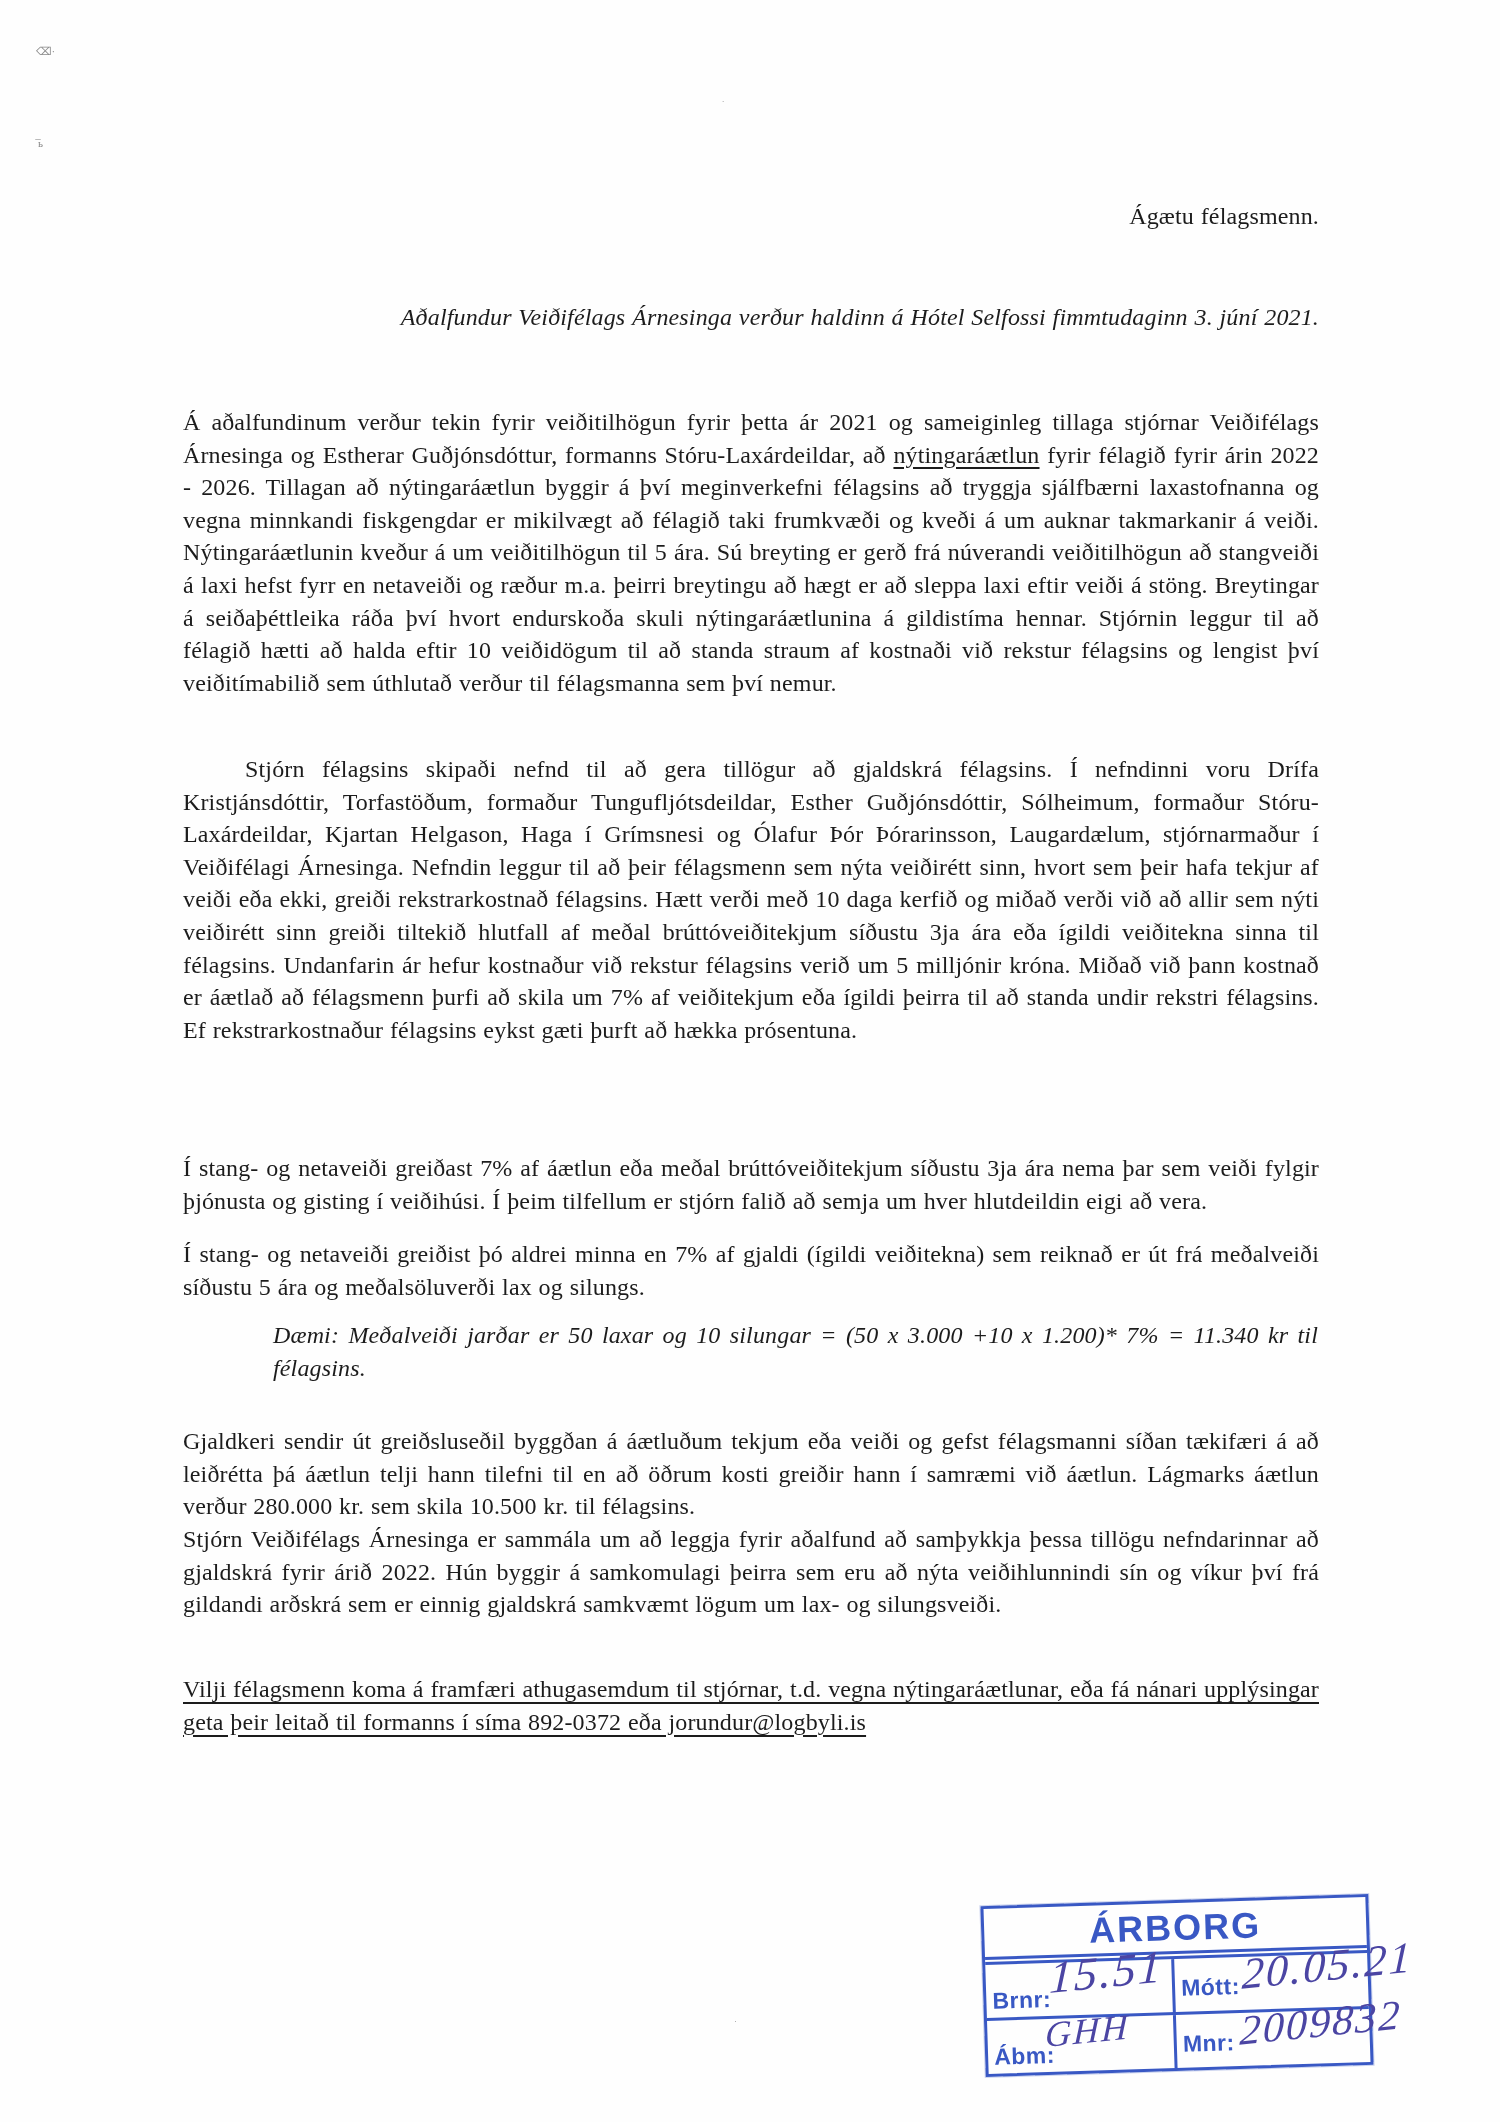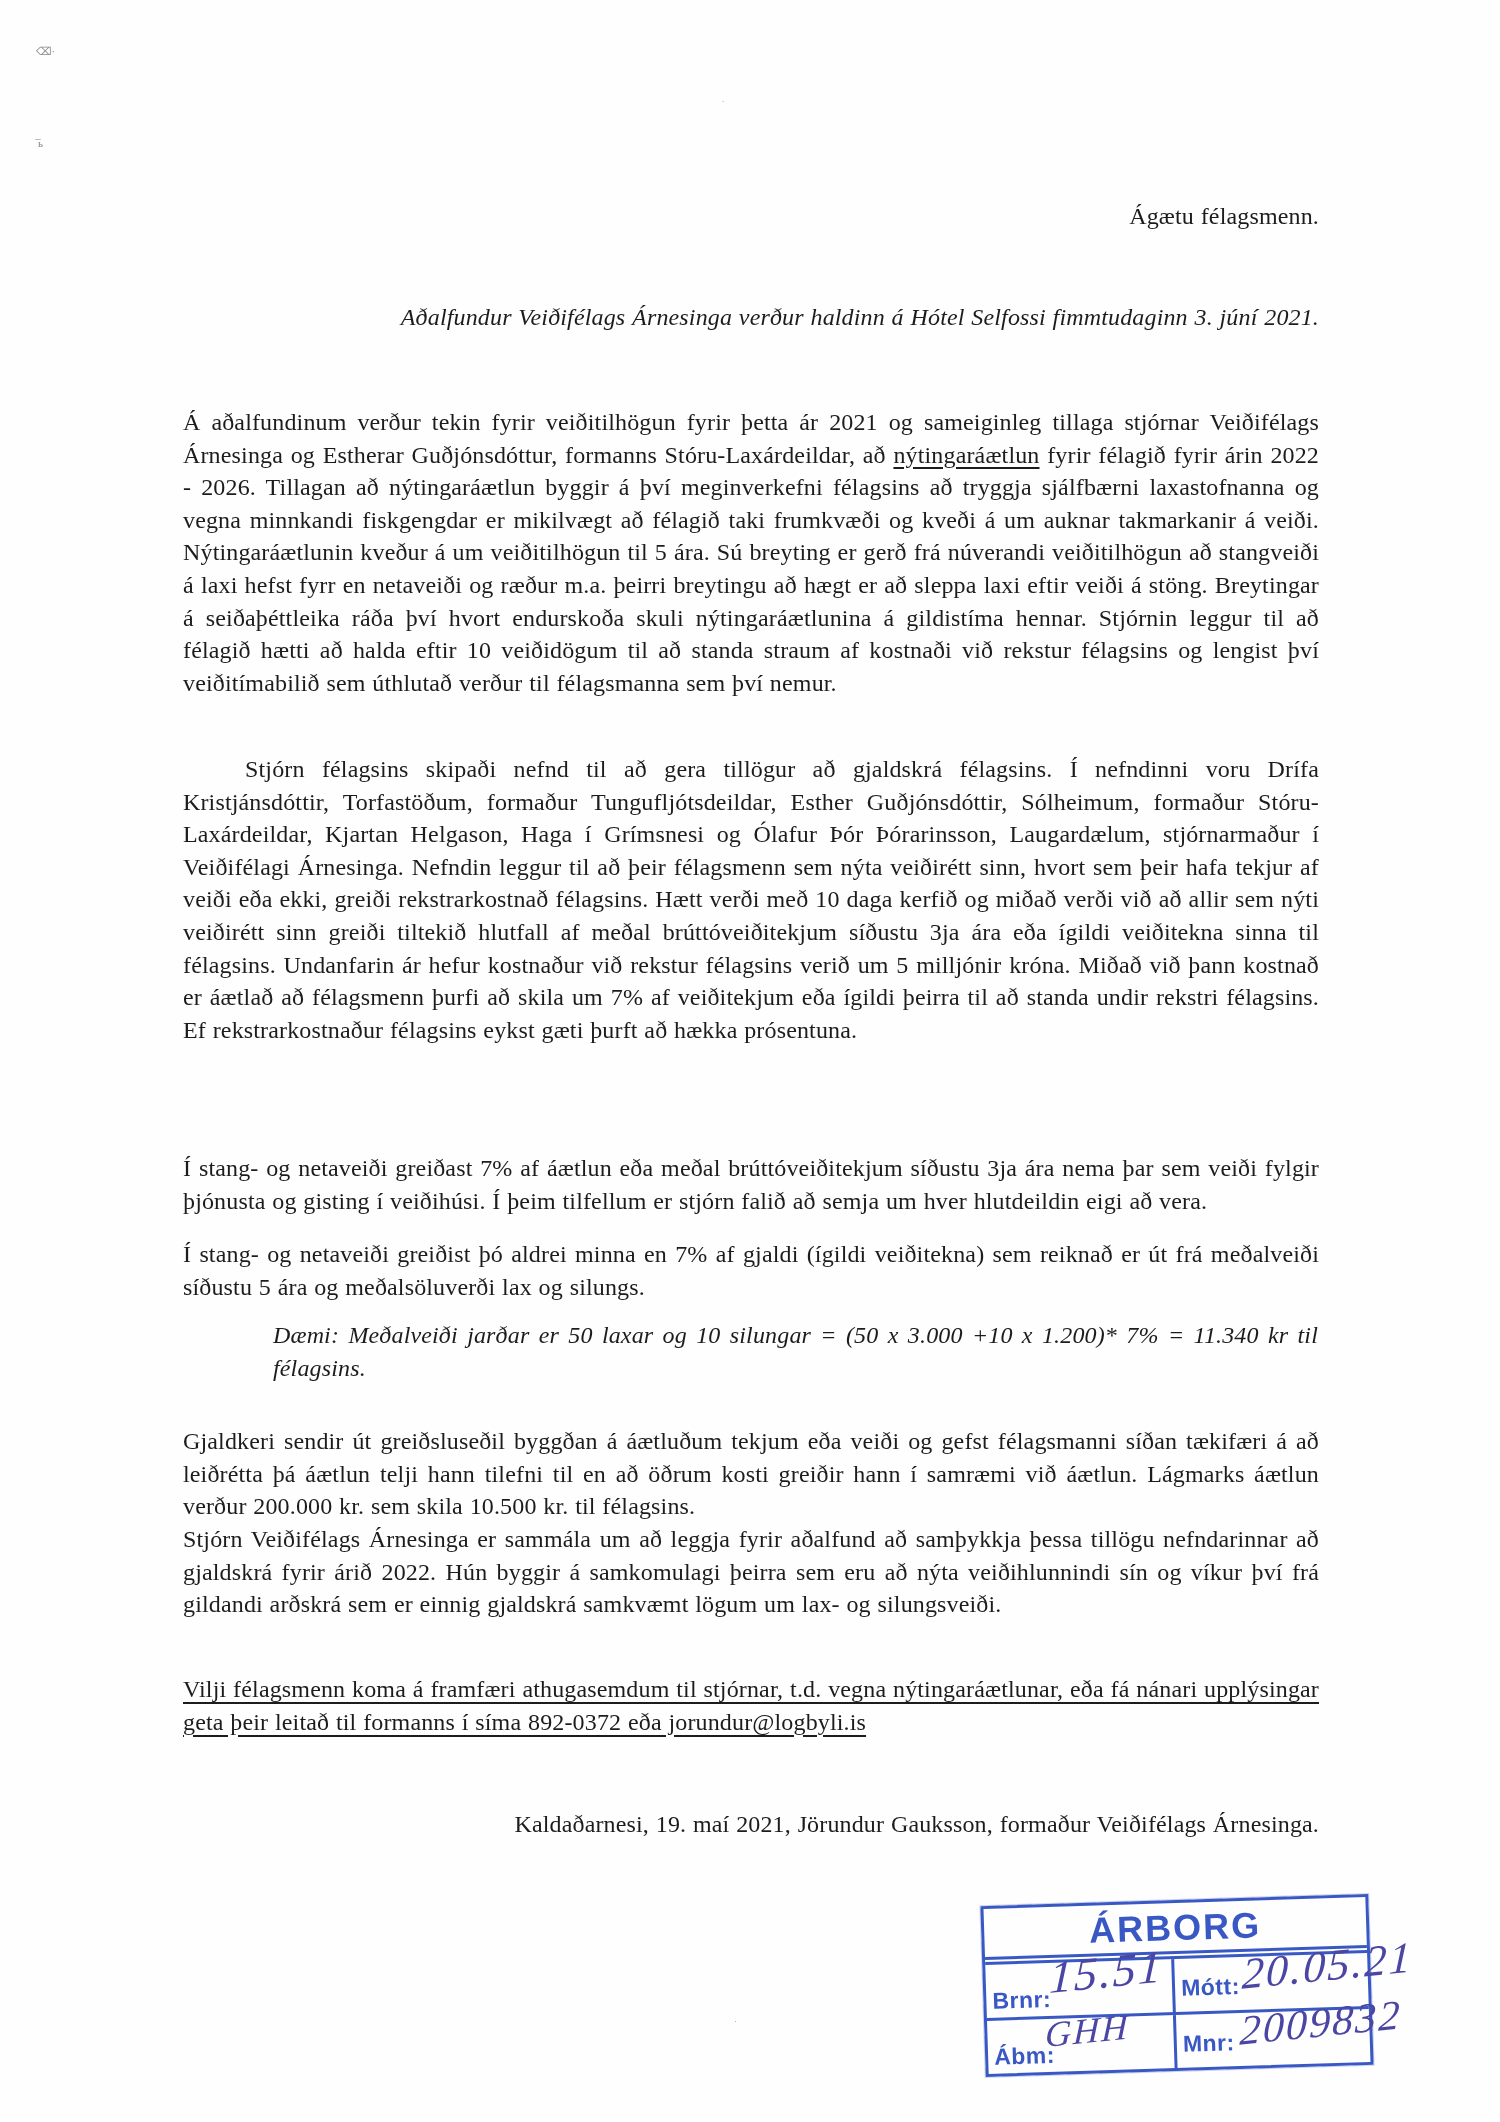--- a/index.html
+++ b/index.html
@@ -117,27 +117,26 @@
   <p class="block" style="top:382px;"><span>Á aðalfundinum verður tekin fyrir veiðitilhögun fyrir þetta ár 2021 og sameiginleg tillaga stjórnar Veiðifélags Árnesinga og Estherar Guðjónsdóttur, formanns Stóru-Laxárdeildar, að </span><span class="underline-inline">nýtingaráætlun</span><span> fyrir félagið fyrir árin 2022 - 2026. Tillagan að nýtingaráætlun byggir á því meginverkefni félagsins að tryggja sjálfbærni laxastofnanna og vegna minnkandi fiskgengdar er mikilvægt að félagið taki frumkvæði og kveði á um auknar takmarkanir á veiði. Nýtingaráætlunin kveður á um veiðitilhögun til 5 ára. Sú breyting er gerð frá núverandi veiðitilhögun að stangveiði á laxi hefst fyrr en netaveiði og ræður m.a. þeirri breytingu að hægt er að sleppa laxi eftir veiði á stöng. Breytingar á seiðaþéttleika ráða því hvort endurskoða skuli nýtingaráætlunina á gildistíma hennar. Stjórnin leggur til að félagið hætti að halda eftir 10 veiðidögum til að standa straum af kostnaði við rekstur félagsins og lengist því veiðitímabilið sem úthlutað verður til félagsmanna sem því nemur.</span></p>
 
   <p class="block indent-first" style="top:729px;">Stjórn félagsins skipaði nefnd til að gera tillögur að gjaldskrá félagsins. Í nefndinni voru Drífa Kristjánsdóttir, Torfastöðum, formaður Tungufljótsdeildar, Esther Guðjónsdóttir, Sólheimum, formaður Stóru-Laxárdeildar, Kjartan Helgason, Haga í Grímsnesi og Ólafur Þór Þórarinsson, Laugardælum, stjórnarmaður í Veiðifélagi Árnesinga. Nefndin leggur til að þeir félagsmenn sem nýta veiðirétt sinn, hvort sem þeir hafa tekjur af veiði eða ekki, greiði rekstrarkostnað félagsins. Hætt verði með 10 daga kerfið og miðað verði við að allir sem nýti veiðirétt sinn greiði tiltekið hlutfall af meðal brúttóveiðitekjum síðustu 3ja ára eða ígildi veiðitekna sinna til félagsins. Undanfarin ár hefur kostnaður við rekstur félagsins verið um 5 milljónir króna. Miðað við þann kostnað er áætlað að félagsmenn þurfi að skila um 7% af veiðitekjum eða ígildi þeirra til að standa undir rekstri félagsins. Ef rekstrarkostnaður félagsins eykst gæti þurft að hækka prósentuna.</p>
 
   <p class="block" style="top:1128px;">Í stang- og netaveiði greiðast 7% af áætlun eða meðal brúttóveiðitekjum síðustu 3ja ára nema þar sem veiði fylgir þjónusta og gisting í veiðihúsi. Í þeim tilfellum er stjórn falið að semja um hver hlutdeildin eigi að vera.</p>
 
   <p class="block" style="top:1214px;">Í stang- og netaveiði greiðist þó aldrei minna en 7% af gjaldi (ígildi veiðitekna) sem reiknað er út frá meðalveiði síðustu 5 ára og meðalsöluverði lax og silungs.</p>
 
   <p class="block example-block" style="top:1295px;">Dæmi: Meðalveiði jarðar er 50 laxar og 10 silungar = (50 x 3.000 +10 x 1.200)* 7% = 11.340 kr til félagsins.</p>
 
-  <p class="block" style="top:1401px;">Gjaldkeri sendir út greiðsluseðil byggðan á áætluðum tekjum eða veiði og gefst félagsmanni síðan tækifæri á að leiðrétta þá áætlun telji hann tilefni til en að öðrum kosti greiðir hann í samræmi við áætlun. Lágmarks áætlun verður 200.000 kr. sem skila 10.500 kr. til félagsins.</p>
+  <p class="block" style="top:1401px;">Gjaldkeri sendir út greiðsluseðil byggðan á áætluðum tekjum eða veiði og gefst félagsmanni síðan tækifæri á að leiðrétta þá áætlun telji hann tilefni til en að öðrum kosti greiðir hann í samræmi við áætlun. Lágmarks áætlun verður 280.000 kr. sem skila 10.500 kr. til félagsins.</p>
 
   <p class="block" style="top:1499px;">Stjórn Veiðifélags Árnesinga er sammála um að leggja fyrir aðalfund að samþykkja þessa tillögu nefndarinnar að gjaldskrá fyrir árið 2022. Hún byggir á samkomulagi þeirra sem eru að nýta veiðihlunnindi sín og víkur því frá gildandi arðskrá sem er einnig gjaldskrá samkvæmt lögum um lax- og silungsveiði.</p>
 
   <p class="block underline-block" style="top:1649px;">Vilji félagsmenn koma á framfæri athugasemdum til stjórnar, t.d. vegna nýtingaráætlunar, eða fá nánari upplýsingar geta þeir leitað til formanns í síma 892-0372 eða jorundur@logbyli.is</p>
 
-  <p class="block single" style="top:1784px;">Kaldaðarnesi, 19. maí 2021, Jörundur Gauksson, formaður Veiðifélags Árnesinga.</p>
 
   <div class="stamp">
     <div class="stamp-frame">
       <div class="stamp-title">ÁRBORG</div>
       <div class="stamp-grid">
         <div class="stamp-cell col-left row-top">
           <span class="stamp-lbl">Brnr:</span>
           <span class="hw hw-brnr">15.51</span>
         </div>
         <div class="stamp-cell row-top">

